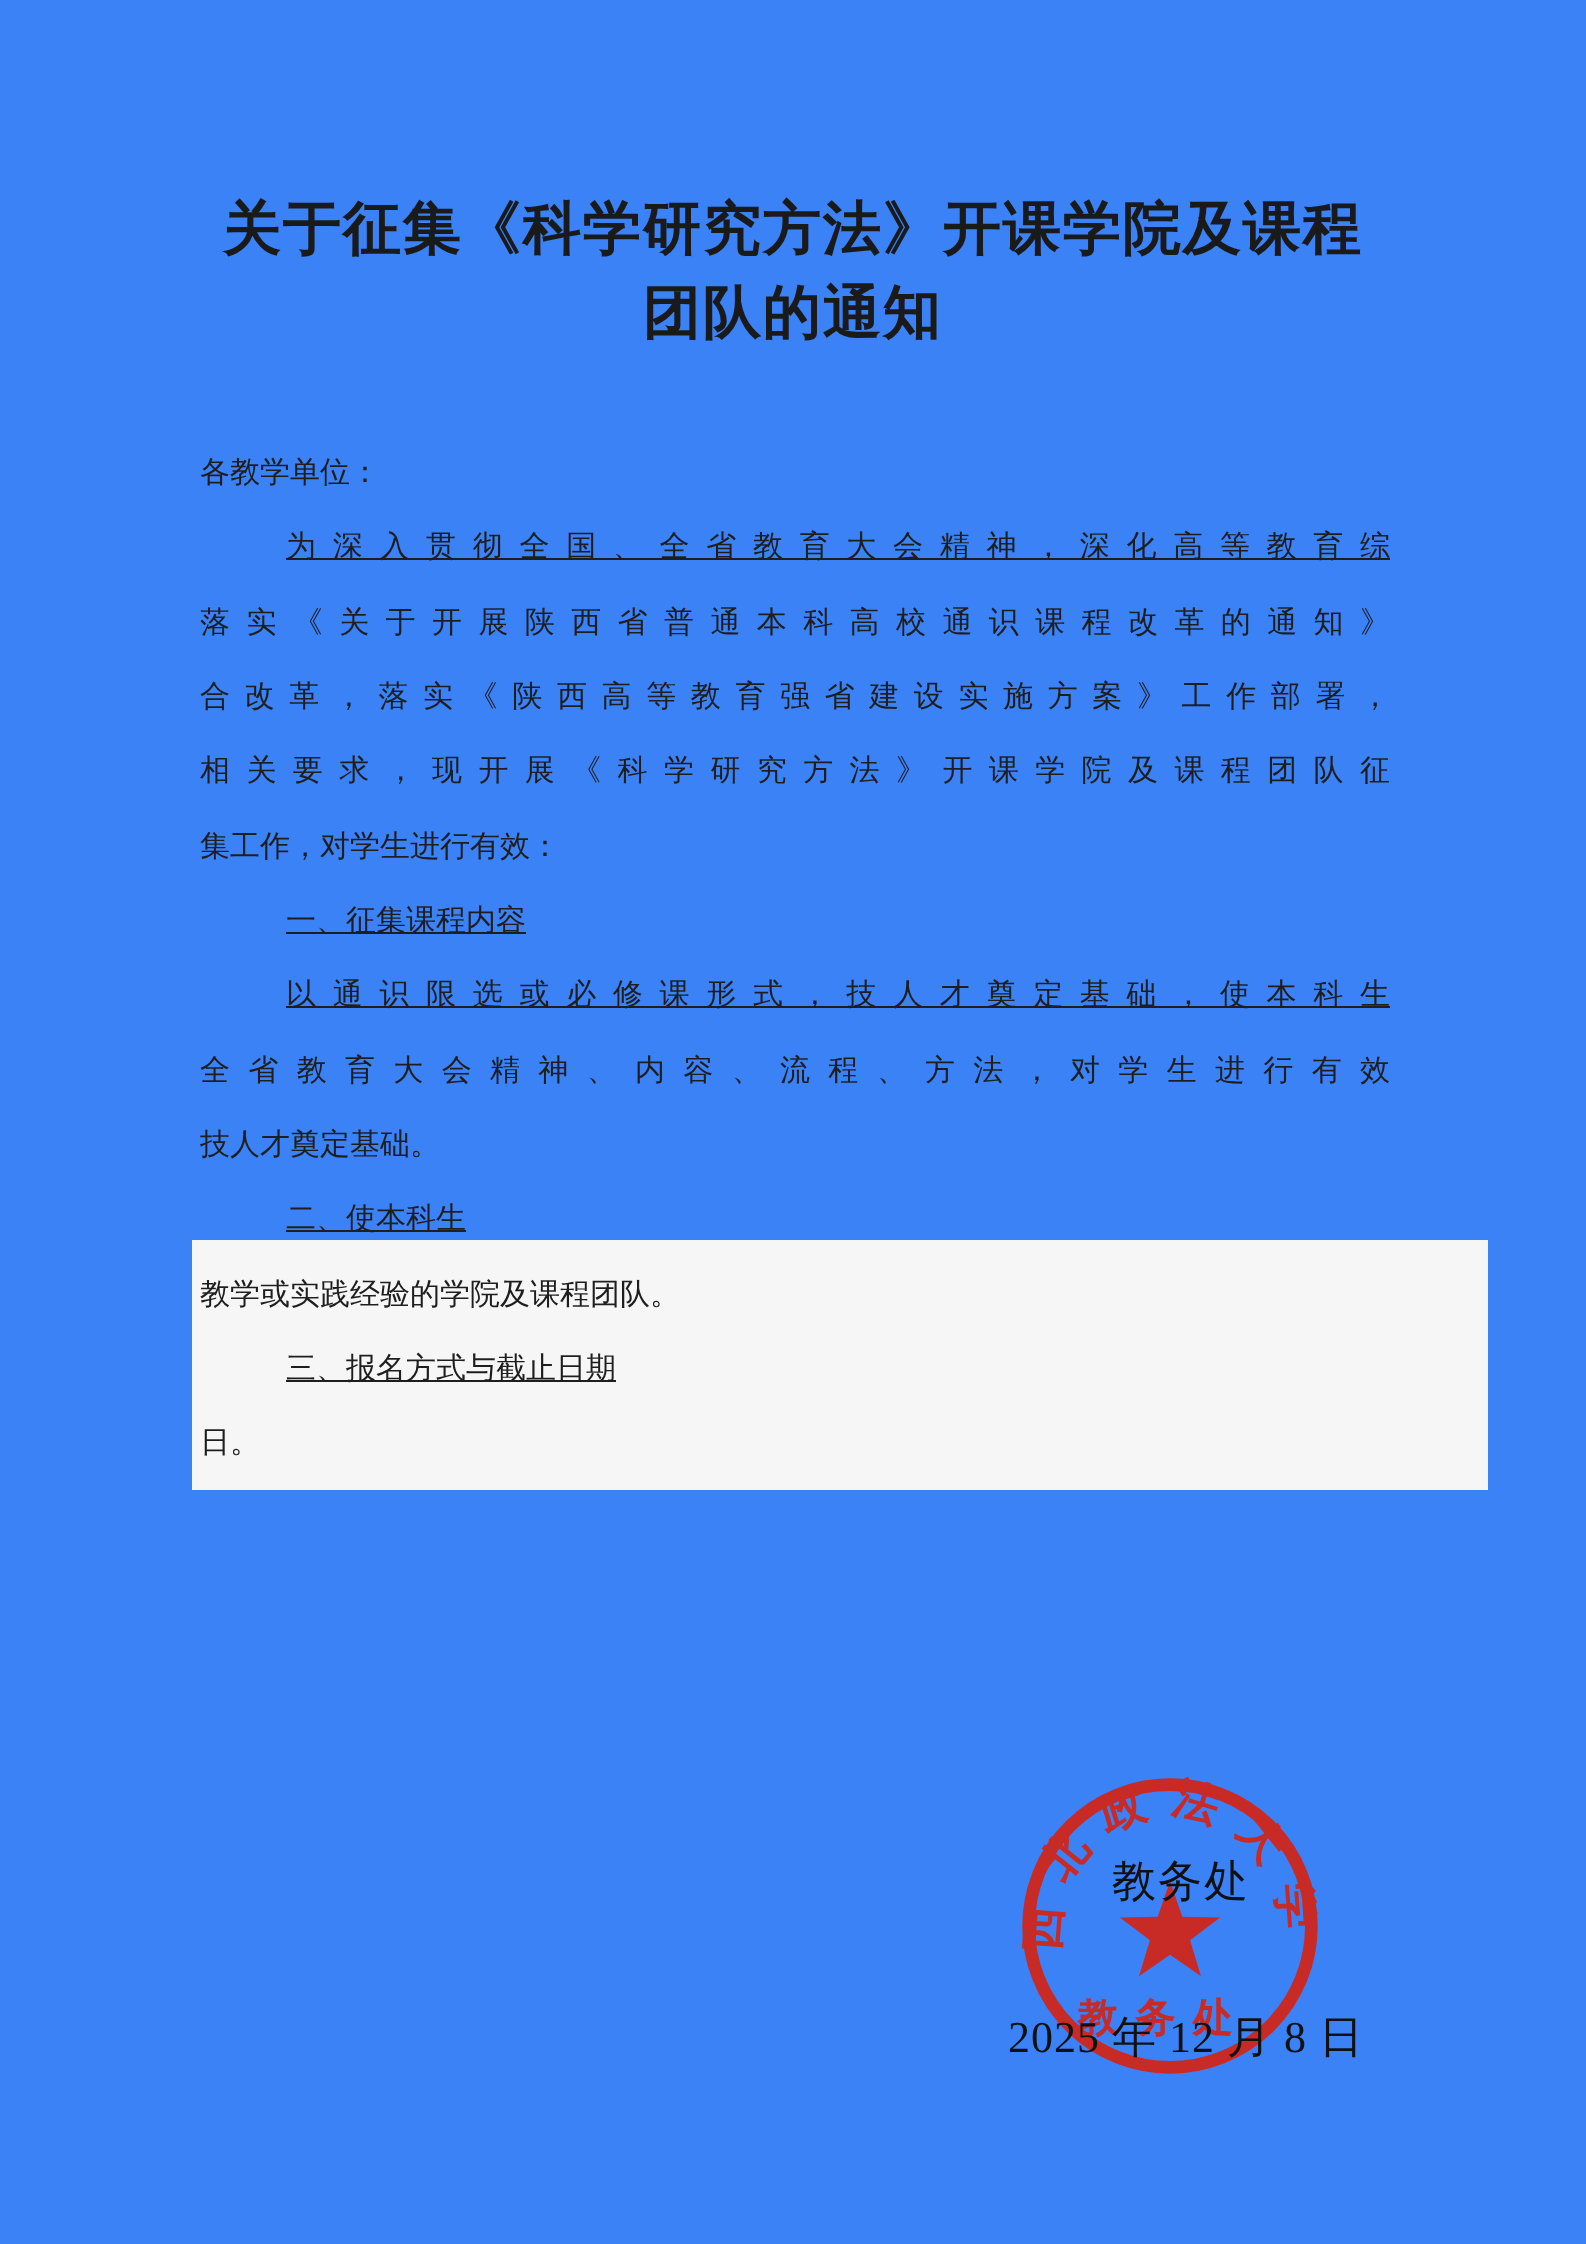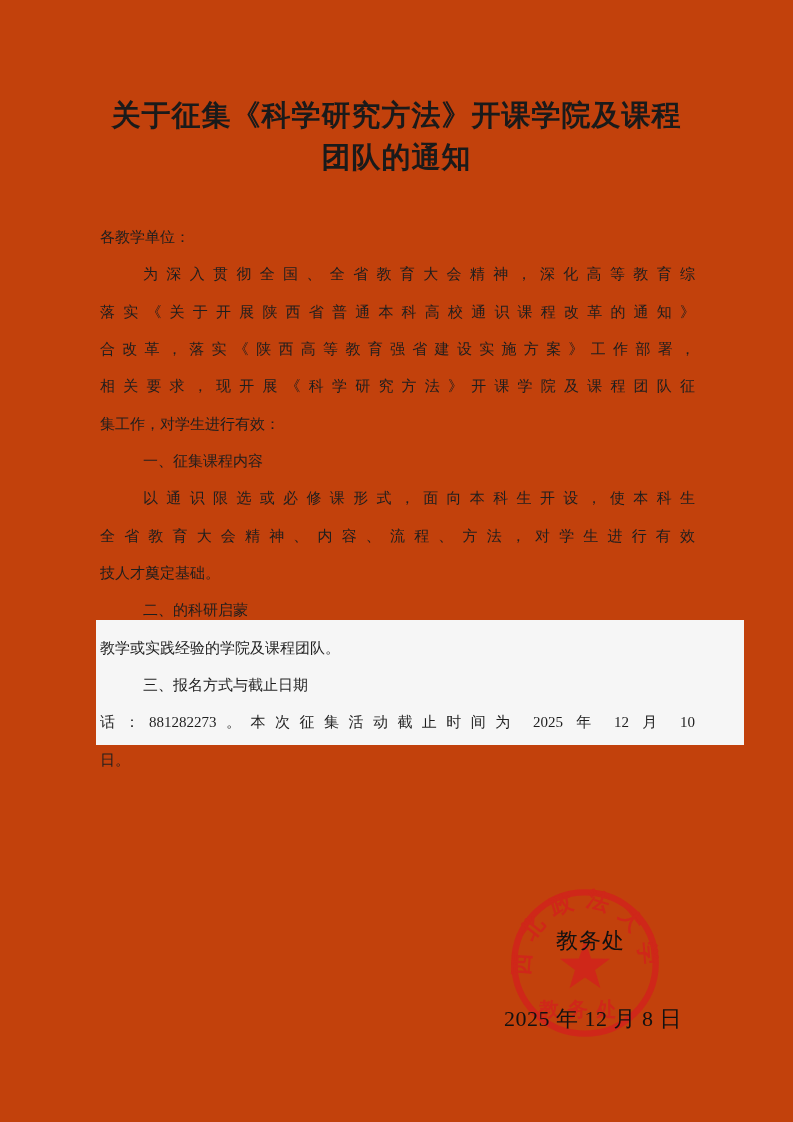--- a/index.html
+++ b/index.html
@@ -1,20 +1,20 @@
 <!DOCTYPE html>
 <html><head>
 <meta charset="utf-8">
 <style>
   html, body { margin: 0; padding: 0; background: #ffffff; }
   .page {
     position: relative;
     width: 793px;
     height: 1122px;
-    background: #c2410c;
+    background: #3b82f6;
     overflow: hidden;
     font-family: "Liberation Serif", "DejaVu Serif", serif;
     color: #1c1c1c;
   }
   .title-block {
     position: absolute;
     top: 94px;
     left: 0;
     width: 793px;
     text-align: center;
@@ -40,21 +40,21 @@
     width: 595px;
     z-index: 2;
     font-size: 15px;
     color: #1e1e1e;
   }
   .ln {
     height: 37.35px;
     line-height: 37.35px;
     overflow: hidden;
   }
-  .ln.ind { text-indent: 43px; }
+  .ln.ind { text-indent: 43px; text-decoration: underline; }
   .ln.j {
     text-align: justify;
     text-align-last: justify;
     text-justify: inter-character;
   }
   .sig-dept {
     position: absolute;
     left: 556px;
     top: 926px;
     font-size: 22px;
@@ -99,27 +99,26 @@
   <div class="highlight-band"></div>
 
   <div class="body-block">
     <div class="ln">各教学单位：</div>
     <div class="ln ind j">为深入贯彻全国、全省教育大会精神，深化高等教育综</div>
     <div class="ln j">落实《关于开展陕西省普通本科高校通识课程改革的通知》</div>
     <div class="ln j">合改革，落实《陕西高等教育强省建设实施方案》工作部署，</div>
     <div class="ln j">相关要求，现开展《科学研究方法》开课学院及课程团队征</div>
     <div class="ln">集工作，对学生进行有效：</div>
     <div class="ln ind">一、征集课程内容</div>
-    <div class="ln ind j">以通识限选或必修课形式，面向本科生开设，使本科生</div>
+    <div class="ln ind j">以通识限选或必修课形式，技人才奠定基础，使本科生</div>
     <div class="ln j">全省教育大会精神、内容、流程、方法，对学生进行有效</div>
     <div class="ln">技人才奠定基础。</div>
-    <div class="ln ind">二、的科研启蒙</div>
+    <div class="ln ind">二、使本科生</div>
     <div class="ln">教学或实践经验的学院及课程团队。</div>
     <div class="ln ind">三、报名方式与截止日期</div>
-    <div class="ln j">话：881282273。本次征集活动截止时间为 2025 年 12 月 10</div>
     <div class="ln">日。</div>
   </div>
 
   <svg class="seal" viewBox="0 0 160 160" xmlns="http://www.w3.org/2000/svg">
     <defs>
       <path id="sealArcTop" d="M 26.4,99.5 A 57,57 0 1 1 133.6,99.5" fill="none"></path>
     </defs>
     <circle cx="80" cy="80" r="72.5" fill="none" stroke="#d0261a" stroke-width="6.5"></circle>
     <polygon fill="#d0261a" points="80,57 86.3,75.3 105.7,75.7 90.3,87.3 95.9,105.8 80,94.8 64.1,105.8 69.7,87.3 54.3,75.7 73.7,75.3"></polygon>
     <text font-size="23" fill="#d0261a" letter-spacing="11" text-anchor="middle">

